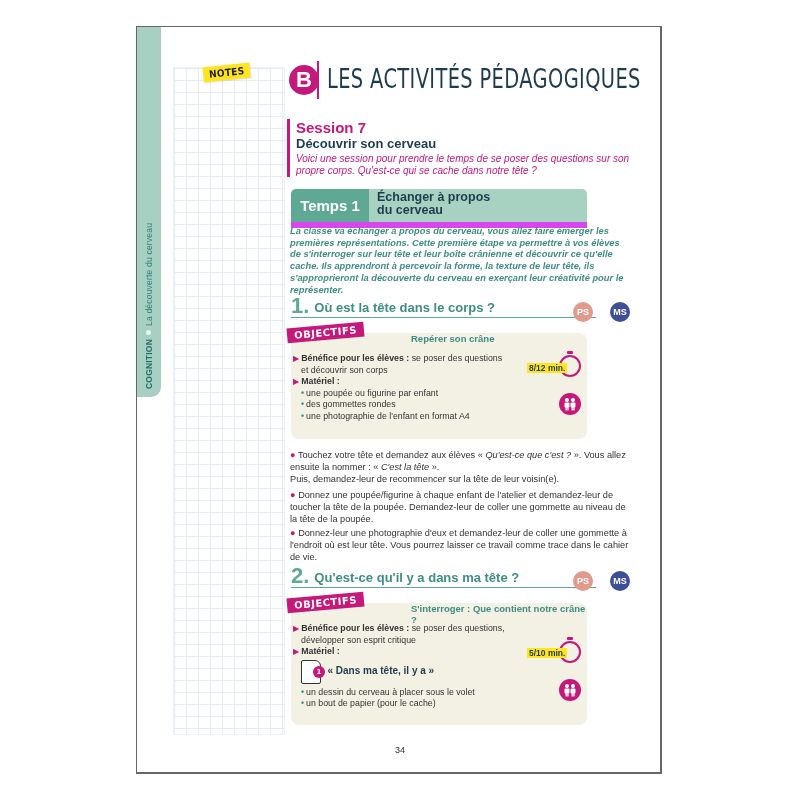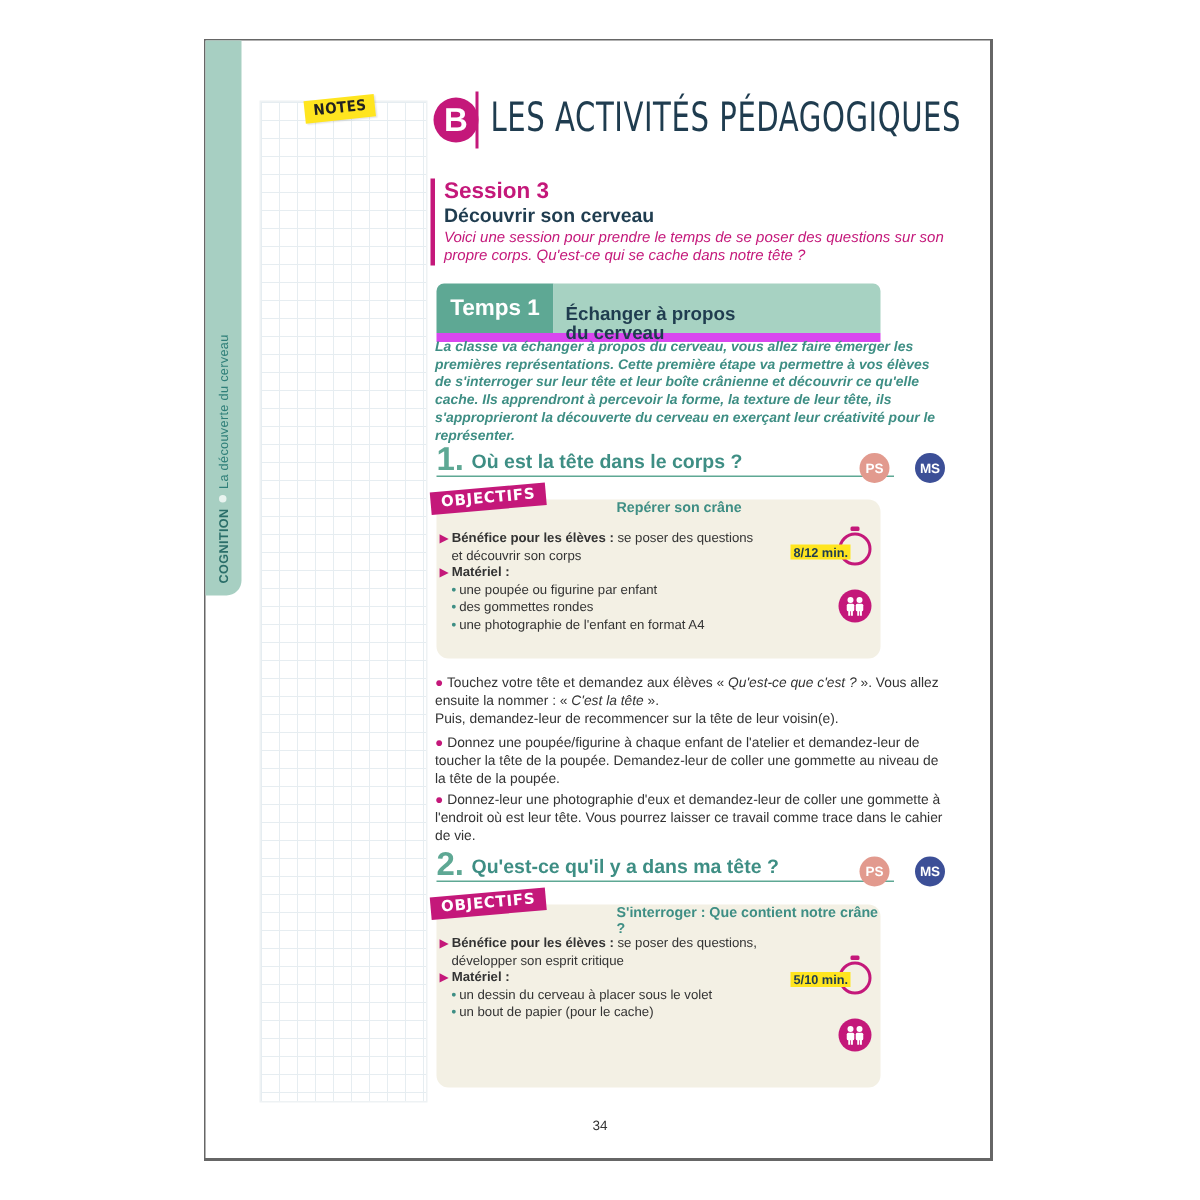--- a/index.html
+++ b/index.html
@@ -23,21 +23,21 @@
              color:#fff; font-weight:bold; font-size:22px; display:flex; align-items:center; justify-content:center; }
   .b-bar { position:absolute; left:180px; top:34px; width:2px; height:38px; background:#c4187a; }
   .main-title { position:absolute; left:190px; top:36px; font-size:27px; color:#1f3c4f; letter-spacing:0.5px;
                 font-family:"DejaVu Sans", sans-serif; font-weight:normal; transform:scaleX(0.72); transform-origin:left center; white-space:nowrap; }
   .session { position:absolute; left:150px; top:92px; width:350px; border-left:3px solid #c4187a; padding-left:6px; }
   .session .s-title { font-size:15px; font-weight:bold; color:#c4187a; line-height:17px; }
   .session .s-sub { font-size:13px; font-weight:bold; color:#1f3c4f; line-height:15px; }
   .session .s-desc { font-size:10px; font-style:italic; color:#c4187a; line-height:12px; margin-top:2px; }
   .temps { position:absolute; left:154px; top:162px; width:296px; height:33px; display:flex; border-bottom:6px solid #d946ef; }
   .temps .t-label { background:#5ea894; color:#fff; font-weight:bold; font-size:15px; width:78px; display:flex; align-items:center; justify-content:center; border-top-left-radius:5px; }
-  .temps .t-title { background:#a7d2c2; color:#1f3c4f; font-weight:bold; font-size:12.5px; line-height:13px; padding:14px 8px; flex:1; border-top-right-radius:5px; }
+  .temps .t-title { background:#a7d2c2; color:#1f3c4f; font-weight:bold; font-size:12.5px; line-height:13px; padding:2px 8px; flex:1; border-top-right-radius:5px; }
   .intro { position:absolute; left:153px; top:199px; width:340px; font-size:9.3px; font-style:italic; font-weight:bold; color:#3e8e84; line-height:11.7px; }
   .sec-head { position:absolute; left:154px; width:305px; border-bottom:1.5px solid #5ea894; height:22px; display:flex; align-items:flex-end; }
   .sec-head .num { font-size:22px; font-weight:bold; color:#5ea894; line-height:22px; }
   .sec-head .sec-title { font-size:13px; font-weight:bold; color:#3e8e84; margin-left:5px; line-height:18px; }
   .level { position:absolute; width:20px; height:20px; border-radius:50%; color:#fff; font-size:9px; font-weight:bold; display:flex; align-items:center; justify-content:center; }
   .level.ps { background:#e29a8e;border-radius:10px; }
   .level.ms { background:#3c4f97;margin-left:14px; }
   .obj-box { position:absolute; left:154px; width:296px; background:#f3f0e4; border-radius:8px; }
   .obj-tag { position:absolute; left:-4px; top:-8px; background:#c4187a; color:#fff; font-size:10px; font-weight:bold; padding:2px 7px; transform:rotate(-5deg); letter-spacing:0.5px; font-family:"DejaVu Sans",sans-serif; }
   .obj-title { position:absolute; left:78px; top:0; font-size:9.5px; font-weight:bold; color:#3e8e84;padding-left:42px; }
@@ -68,21 +68,21 @@
   </div>
 
   <div class="grid"></div>
   <div class="notes-tag">NOTES</div>
 
   <div class="b-badge">B</div>
   <div class="b-bar"></div>
   <div class="main-title">LES ACTIVITÉS PÉDAGOGIQUES</div>
 
   <div class="session">
-    <div class="s-title">Session 3</div>
+    <div class="s-title">Session 7</div>
     <div class="s-sub">Découvrir son cerveau</div>
     <div class="s-desc">Voici une session pour prendre le temps de se poser des questions sur son propre corps. Qu'est-ce qui se cache dans notre tête ?</div>
   </div>
 
   <div class="temps">
     <div class="t-label">Temps 1</div>
     <div class="t-title">
       <div>Échanger à propos</div>
       <div>du cerveau</div>
     </div>
@@ -144,20 +144,24 @@
   <div class="level ps" style="left:436px;top:544px;">PS</div>
   <div class="level ms" style="left:459px;top:544px;">MS</div>
 
   <div class="obj-box" style="top:576px;height:122px;">
     <div class="obj-tag">OBJECTIFS</div>
     <div class="obj-title">S'interroger : Que contient notre crâne ?</div>
     <div class="obj-body" style="top:20px;">
       <div><span class="tri">▶</span><b>Bénéfice pour les élèves :</b> <span>se poser des questions,</span></div>
       <div class="indent">développer son esprit critique</div>
       <div><span class="tri">▶</span><b>Matériel :</b></div>
+      <div class="indent" style="margin:2px 0 3px 0;">
+        <span class="doc-icon"></span><span class="doc-num">1</span>
+        <b style="font-size:10px;color:#1f3c4f;">« Dans ma tête, il y a »</b>
+      </div>
       <div class="indent"><span class="bul">•</span><span>un dessin du cerveau à placer sous le volet</span></div>
       <div class="indent"><span class="bul">•</span><span>un bout de papier (pour le cache)</span></div>
     </div>
     <div class="clock" style="left:268px;top:38px;"></div>
     <div class="time" style="left:236px;top:45px;">5/10 min.</div>
     <div class="people" style="left:268px;top:76px;">
       <svg width="16" height="14" viewBox="0 0 16 14">
           <circle cx="5" cy="3" r="2" fill="#fff"></circle>
           <circle cx="11" cy="3" r="2" fill="#fff"></circle>
           <rect x="2.5" y="5.5" width="5" height="5" rx="1" fill="#fff"></rect>

